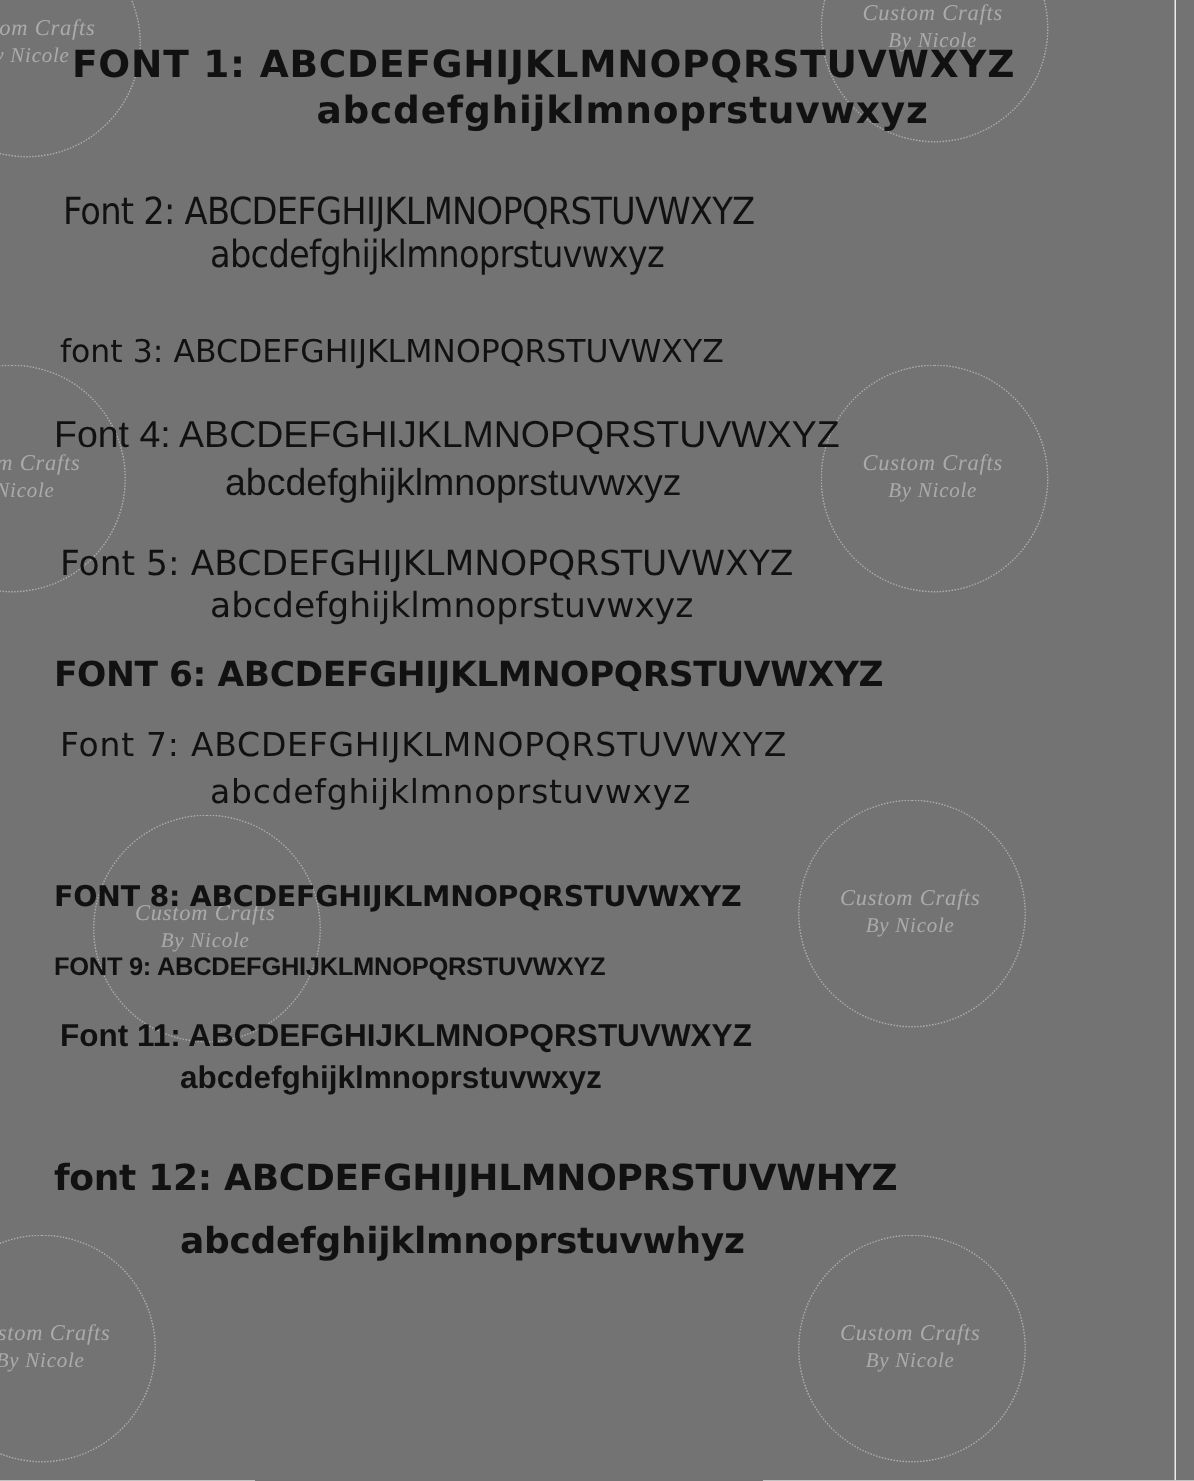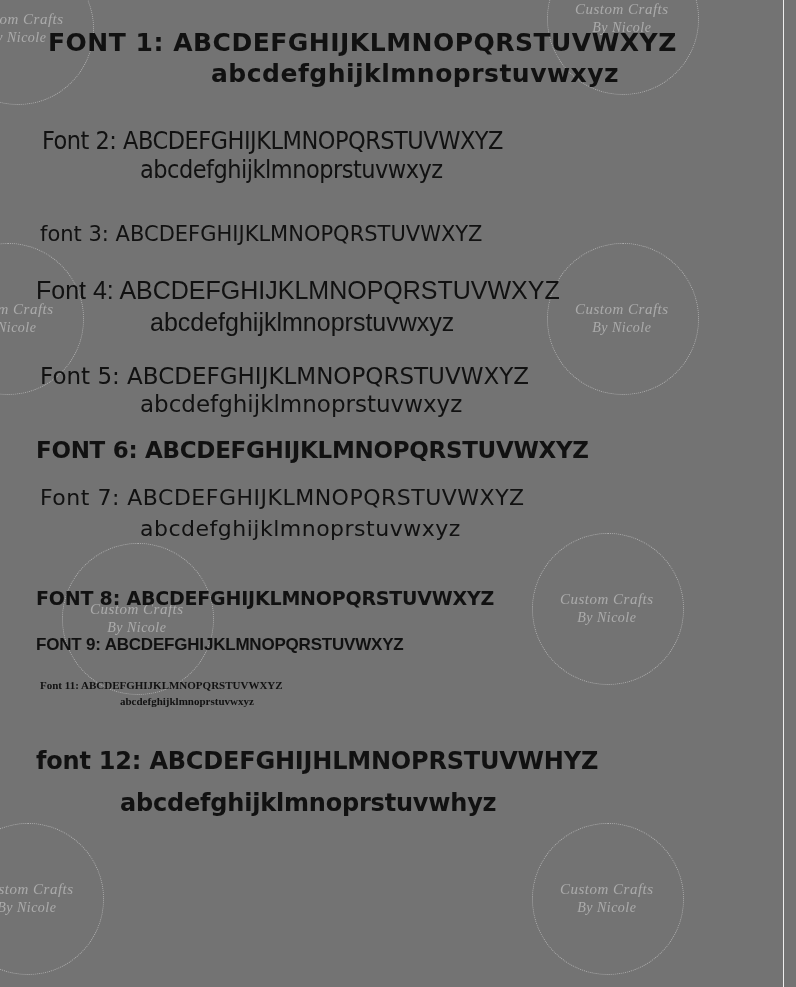--- a/index.html
+++ b/index.html
@@ -104,21 +104,21 @@
 
   .f8 .line { font-family: "DejaVu Sans", sans-serif; font-weight: 700; font-size: 19px; letter-spacing: -0.2px; }
   .f8 .upper { padding-left: 16px; }
 
   .f9 .line { font-family: "Liberation Sans", sans-serif; font-weight: 700; font-size: 17px; letter-spacing: -0.2px; }
   .f9 .upper { padding-left: 16px; }
 
   .f10 .line { font-family: "DejaVu Sans", sans-serif; font-weight: 700; font-size: 24px; letter-spacing: 0px; }
   .f10 .upper { padding-left: 16px; }
 
-  .f11 .line { font-family: Liberation Serif, serif; font-weight: 700; font-size: 11px; letter-spacing: 0px; }
+  .f11 .line { font-family: Liberation Sans, sans-serif; font-weight: 700; font-size: 21px; letter-spacing: 0px; }
   .f11 .upper { padding-left: 20px; }
   .f11 .lower { padding-left: 100px; margin-top: 4px; }
 
   .f12 .line { font-family: "DejaVu Sans", sans-serif; font-weight: 700; font-size: 24px; letter-spacing: -0.2px; }
   .f12 .upper { padding-left: 16px; }
   .f12 .lower { padding-left: 100px; margin-top: 14px; }
 
   
   .b1 { margin-top: 10px; }
   .b2 { margin-top: 38px; }

